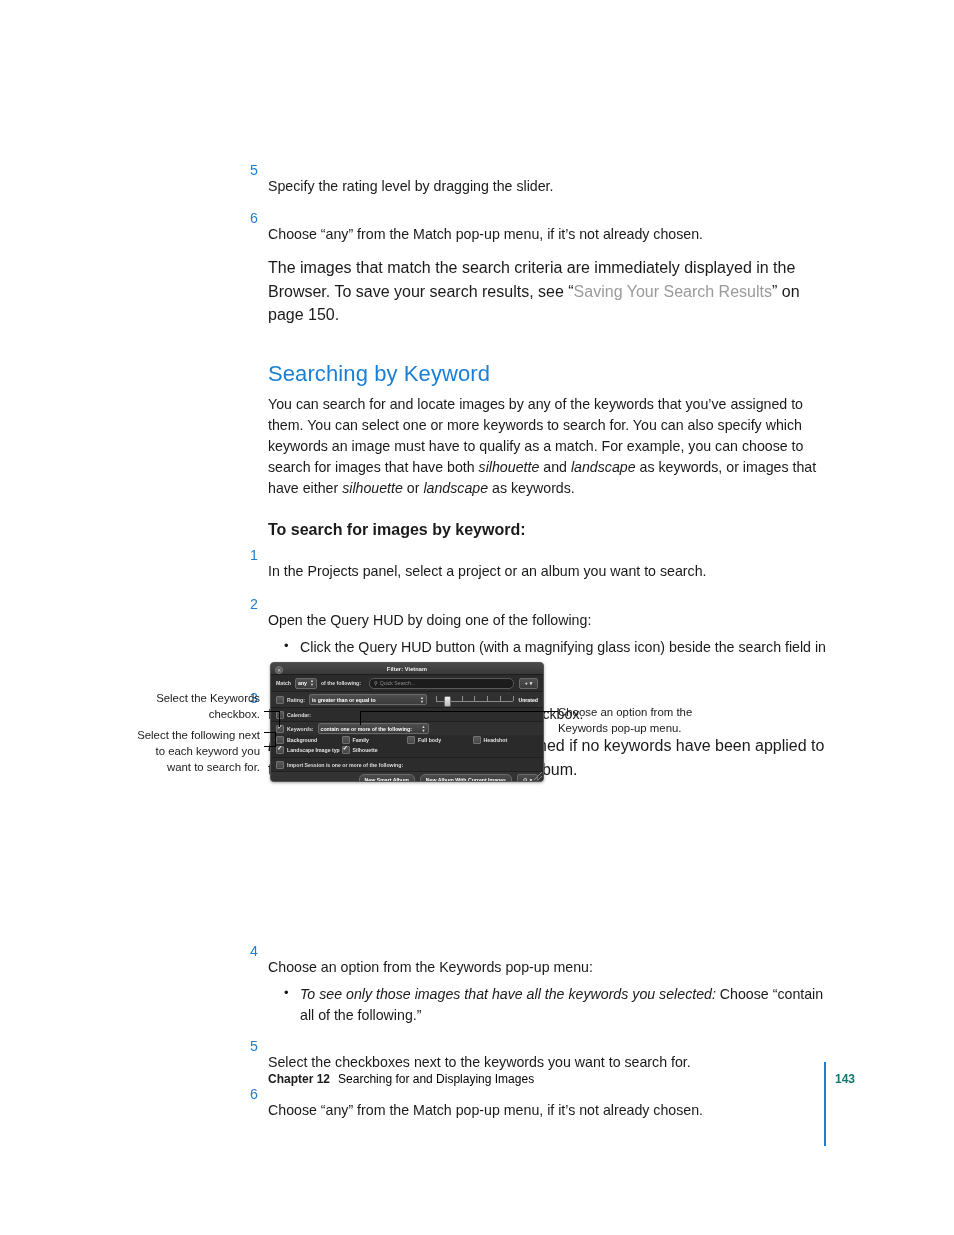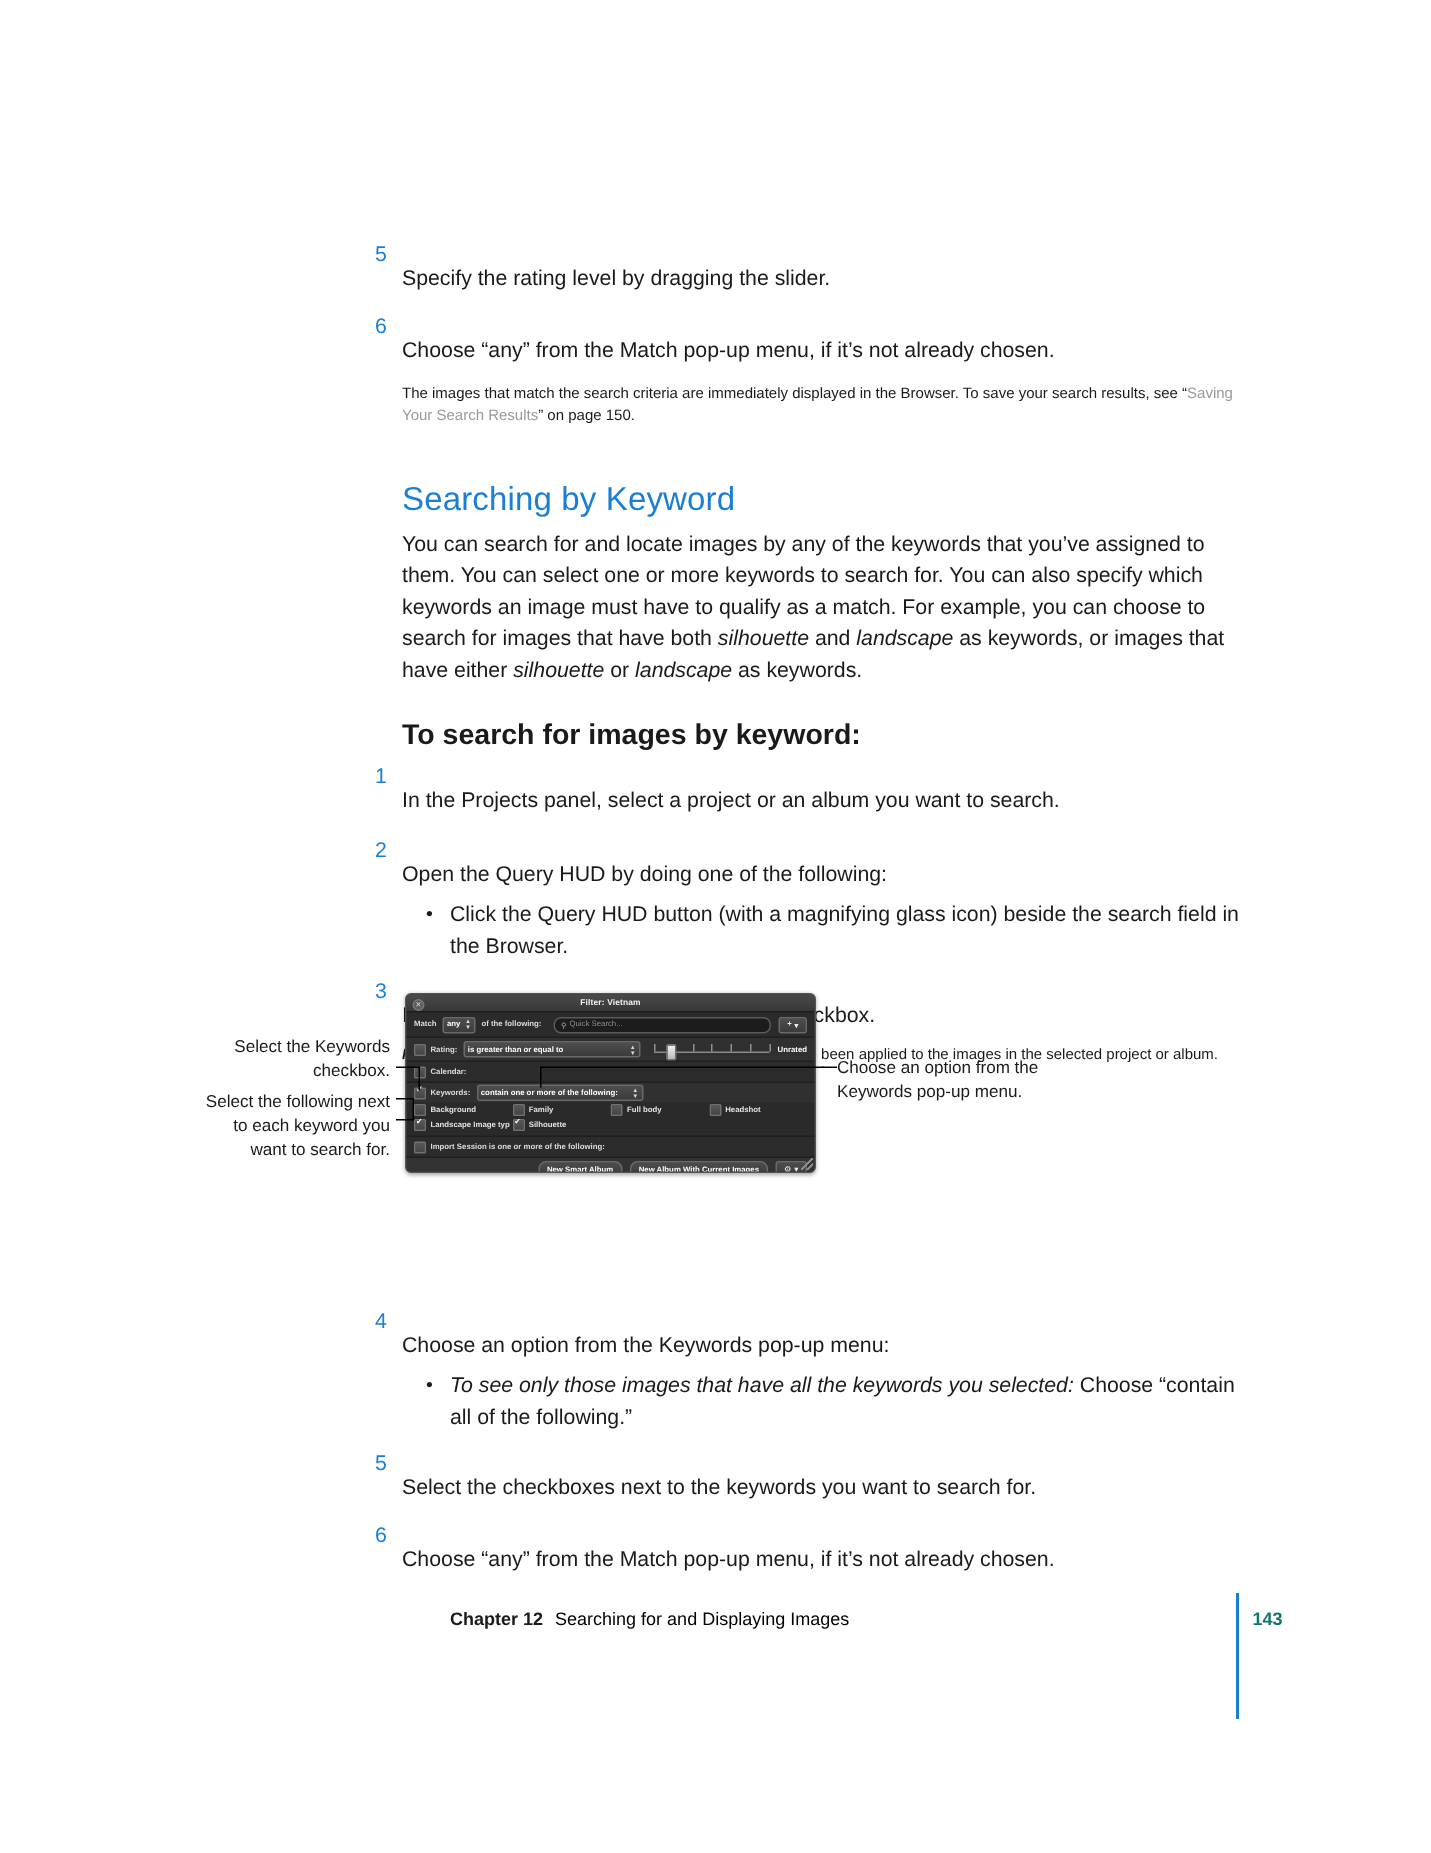--- a/index.html
+++ b/index.html
@@ -44,21 +44,21 @@
     color: #1a7fd4;
     width: 18px;
     flex: 0 0 18px;
     margin-left: -18px;
     font-size: 14.2px;
     font-weight: 400;
   }
   .step .txt { flex: 1 1 auto; margin-top: 16px; }
 
   .para {
-    font-size: 10px;
+    font-size: 16px;
     line-height: 1.48;
     margin-bottom: 11px;
   }
 
   .link { color: #9a9a9a; }
 
   h2.section {
     color: #1a7fd4;
     font-size: 22px;
     font-weight: 400;
@@ -66,21 +66,21 @@
     letter-spacing: 0.1px;
   }
 
   .body-para {
     font-size: 14.2px;
     line-height: 1.48;
     margin: 0 0 8px 0;
   }
 
   .task-head {
-    font-size: 19px;
+    font-size: 16px;
     font-weight: bold;
     margin: 22px 0 6px 0;
   }
 
   .bullets {
     margin: 0 0 0 16px;
     padding: 0;
     list-style: none;
   }
   .bullets li {
@@ -391,21 +391,21 @@
   
   .footer {
     position: absolute;
     left: 268px;
     top: 1072px;
     width: 590px;
     display: flex;
     align-items: center;
     font-size: 12px;
   }
-  .footer .chap { font-weight: bold; color: #1a1a1a; margin-right: 8px; margin-left: 32px; }
+  .footer .chap { font-weight: bold; color: #1a1a1a; margin-right: 8px; }
   .footer .sect { color: #000000; }
   .footer .pg {
     position: absolute;
     left: 567px;
     font-weight: bold;
     color: #0f766e;
   }
   .footer-rule {
     position: absolute;
     left: 824px;

